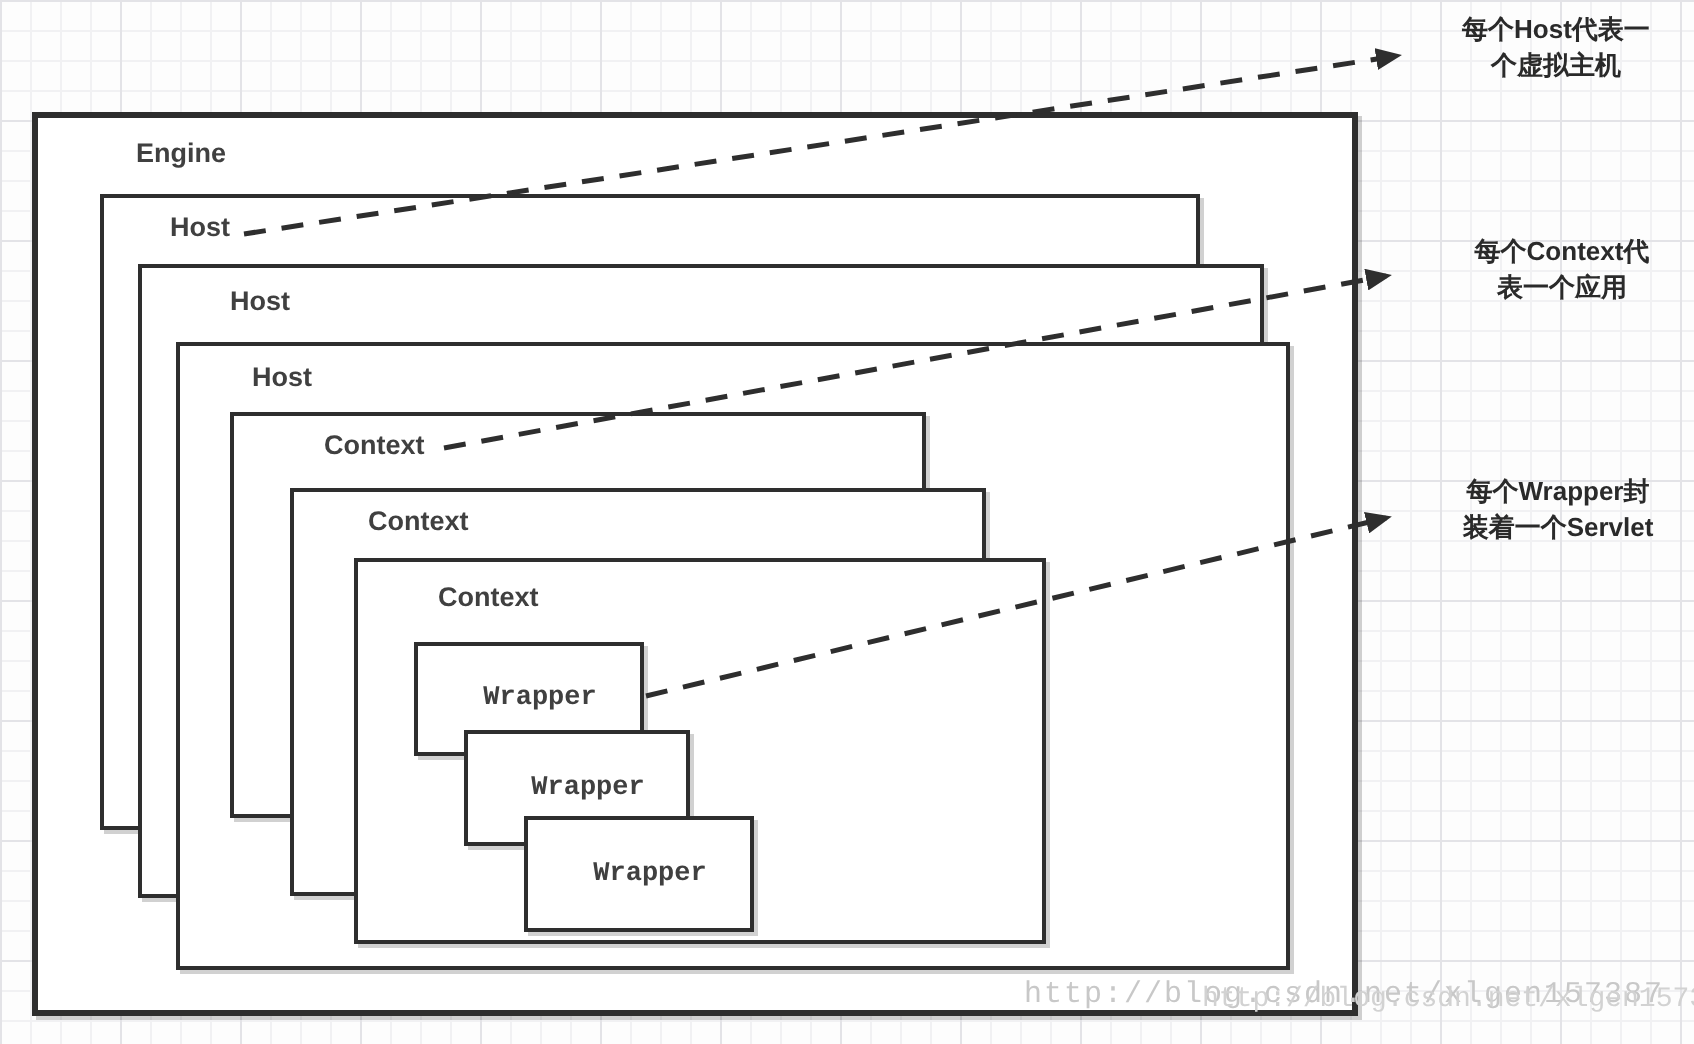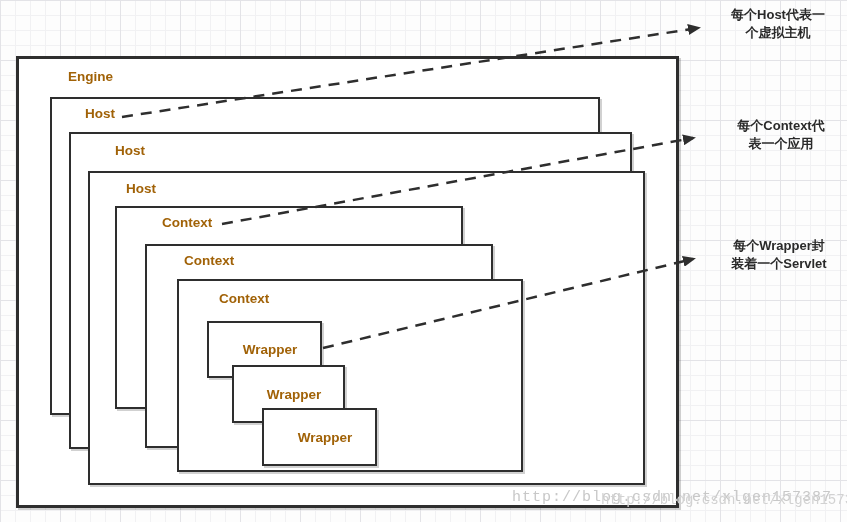--- a/index.html
+++ b/index.html
@@ -27,21 +27,21 @@
     position: absolute;
     background: #ffffff;
     border: 2px solid #2e2e2e;
     box-shadow: 2px 2px 0 rgba(0,0,0,0.18);
     box-sizing: border-box;
   }
   .box .lbl {
     display: inline-block;
     font-weight: bold;
     font-size: 13.5px;
-    color: #a16207;
+    color: #404040;
     white-space: nowrap;
     padding-left: 11px;
   }
   
   #engine   { left:16px;  top:56px;  width:663px; height:452px; border-width:3px; z-index:1; }
   #host1    { left:50px;  top:97px;  width:550px; height:318px; z-index:2; }
   #host2    { left:69px;  top:132px; width:563px; height:317px; z-index:3; }
   #host3    { left:88px;  top:171px; width:557px; height:314px; z-index:4; }
   #context1 { left:115px; top:206px; width:348px; height:203px; z-index:5; }
   #context2 { left:145px; top:244px; width:348px; height:204px; z-index:6; }
@@ -50,21 +50,21 @@
   #wrapper2 { left:232px; top:365px; width:113px; height:58px;  z-index:9; }
   #wrapper3 { left:262px; top:408px; width:115px; height:58px;  z-index:10; }
 
   #engine   .lbl { margin:10px 0 0 38px; }
   #host1    .lbl { margin:7px  0 0 22px; }
   #host2    .lbl { margin:9px  0 0 33px; }
   #host3    .lbl { margin:8px  0 0 25px; }
   #context1 .lbl { margin:7px  0 0 34px; }
   #context2 .lbl { margin:7px  0 0 26px; }
   #context3 .lbl { margin:10px 0 0 29px; }
-  .wrapper-box { display:flex; align-items:center; justify-content:center; }
+  .wrapper-box { display:flex; align-items:center; justify-content:center;font-family:Liberation Mono, monospace; }
   .wrapper-box .lbl { margin:0; }
 
   #arrow-layer {
     position:absolute; left:0; top:0; width:847px; height:522px;
     z-index:20; pointer-events:none;
   }
   #arrow-layer line { stroke:#2e2e2e; stroke-width:2.5; stroke-dasharray:11 8; }
   #arrow-layer .head { fill:#2e2e2e; }
 
   .annotation {

